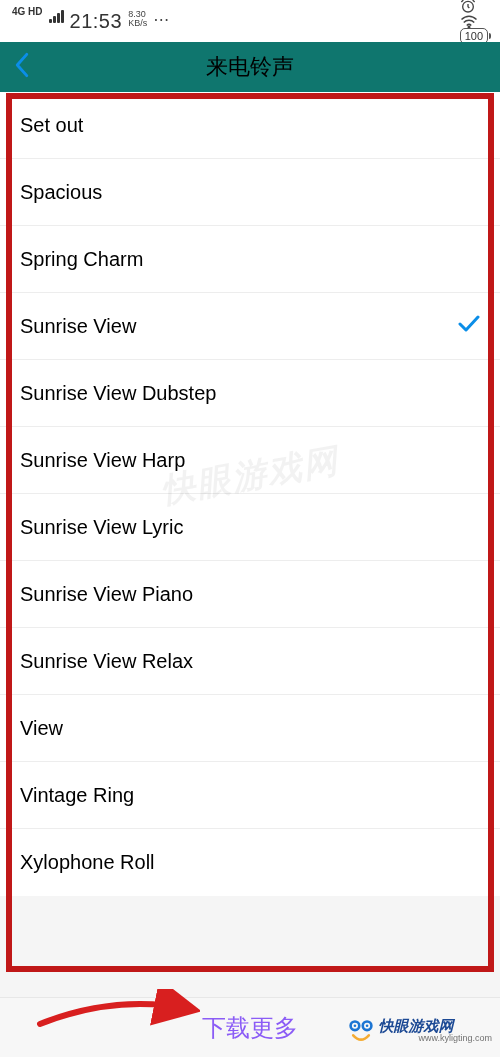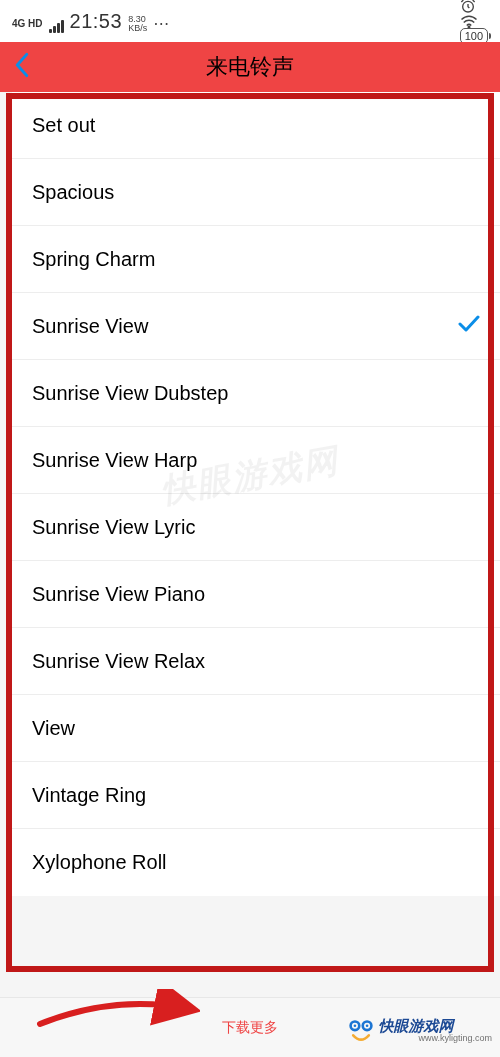--- a/index.html
+++ b/index.html
@@ -21,21 +21,21 @@
       background: #ffffff;
       display: flex;
       align-items: center;
       justify-content: space-between;
       padding: 0 12px;
       font-size: 13px;
       color: #333;
     }
     .status-left {
       display: flex;
-      align-items: flex-end;
+      align-items: flex-start;
       gap: 6px;
     }
     .signal-label {
       font-size: 10px;
       font-weight: 600;
       position: relative;
       top: -4px;
     }
     .signal-bars {
       display: flex;
@@ -94,21 +94,21 @@
       right: -4px;
       top: 50%;
       transform: translateY(-50%);
       width: 2px;
       height: 6px;
       background: #555;
       border-radius: 0 2px 2px 0;
     }
     .header {
       height: 50px;
-      background: #ef4444;
+      background: #0f766e;
       display: flex;
       align-items: center;
       position: relative;
     }
     .back-btn {
       position: absolute;
       left: 14px;
       top: 50%;
       transform: translateY(-50%);
       color: #0b8ee8;
@@ -125,21 +125,20 @@
       left: 6px;
       right: 6px;
       top: 93px;
       bottom: 85px;
       border: 6px solid #c01818;
       pointer-events: none;
       z-index: 5;
     }
     .list {
       background: #ffffff;
-      margin-left: 12px;
     }
     .list-item {
       display: flex;
       align-items: center;
       justify-content: space-between;
       padding: 0 20px;
       height: 67px;
       border-bottom: 1px solid #ededed;
       font-size: 20px;
       color: #000;
@@ -156,22 +155,22 @@
       left: 0;
       right: 0;
       height: 60px;
       background: #f7f7f7;
       display: flex;
       align-items: center;
       justify-content: center;
       border-top: 1px solid #e7e7e7;
     }
     .download-more {
-      color: #ef4444;
-      font-size: 14px;
+      color: #8b5cf6;
+      font-size: 24px;
     }
     .arrow-annotation {
       position: absolute;
       left: 35px;
       bottom: 22px;
       z-index: 6;
       pointer-events: none;
     }
     .watermark {
       position: absolute;

